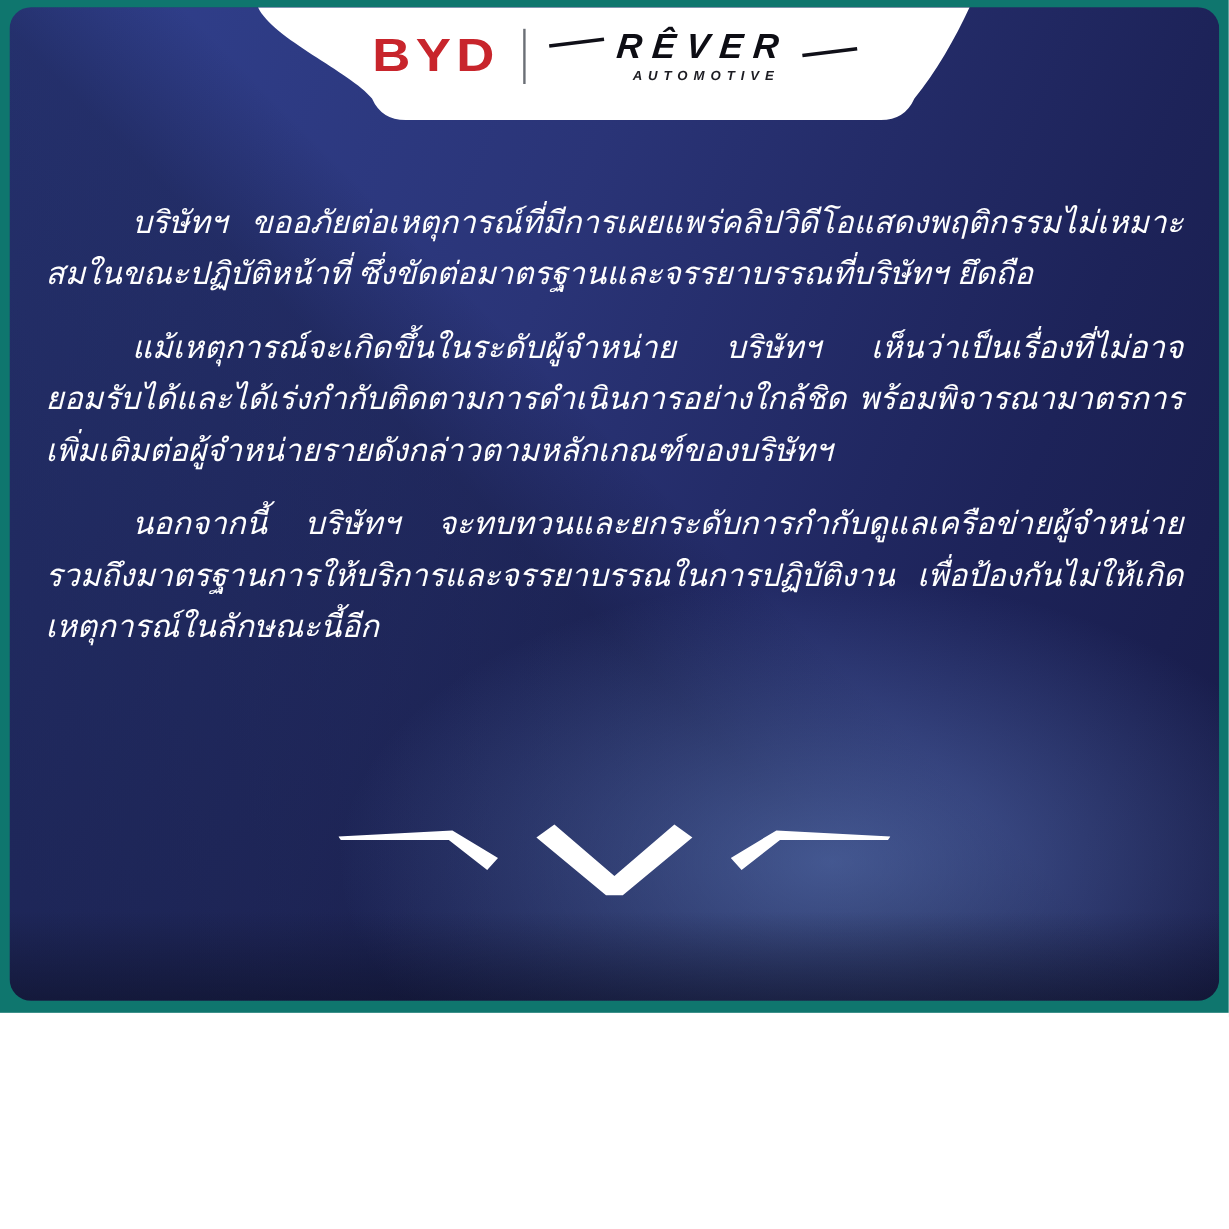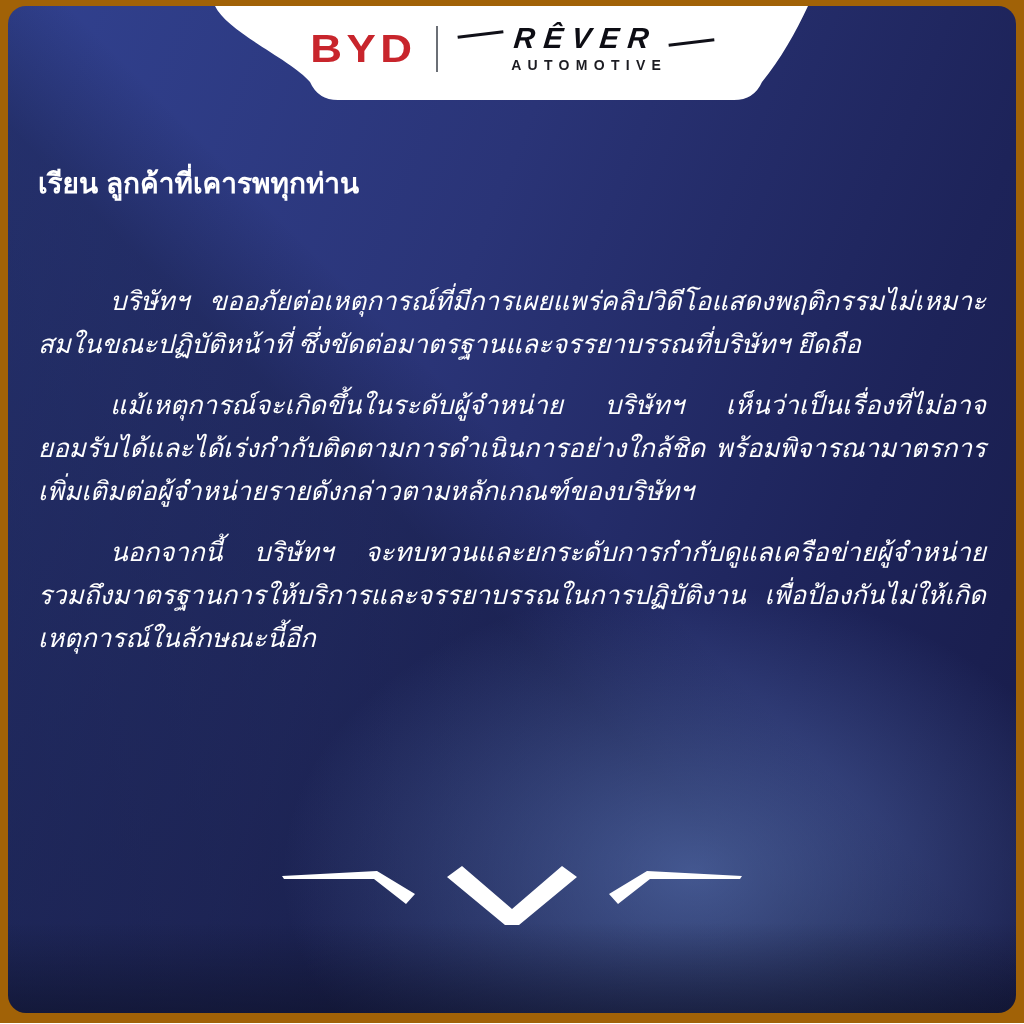--- a/index.html
+++ b/index.html
@@ -7,22 +7,22 @@
     padding: 0;
     width: 1024px;
     height: 1024px;
     background: #ffffff;
     font-family: "Liberation Sans", "DejaVu Sans", sans-serif;
     overflow: hidden;
   }
   .page {
     position: relative;
     width: 1024px;
-    height: 1023px;
-    background: #a16207;
+    height: 844px;
+    background: #0f766e;
   }
   
   .card {
     position: absolute;
     left: 8px;
     right: 8px;
     top: 6px;
     bottom: 10px;
     border-radius: 18px;
     overflow: hidden;
@@ -87,25 +87,26 @@
     font-size: 29px;
     font-weight: 700;
     font-style: italic;
     letter-spacing: 0.30em;
     line-height: 1;
     transform: skewX(-6deg);
     white-space: nowrap;
   }
   .rever-subtext {
     color: #1c1c22;
-    font-size: 14px;
+    font-size: 11px;
     font-weight: 700;
     letter-spacing: 0.45em;
     margin-top: 4px;
     margin-left: 0.45em;
+    font-style: italic;
   }
   
   .content {
     position: absolute;
     left: 30px;
     right: 30px;
     top: 158px;
     color: #ffffff;
   }
   .salutation {
@@ -151,21 +152,20 @@
         <div class="rever-row">
           <span class="rever-dash left"></span>
           <span class="rever-wordmark">RÊVER</span>
           <span class="rever-dash right"></span>
         </div>
         <span class="rever-subtext">AUTOMOTIVE</span>
       </div>
     </div>
 
     <div class="content">
-      <p class="salutation">เรียน ลูกค้าที่เคารพทุกท่าน</p>
       <p class="body-paragraph">บริษัทฯ ขออภัยต่อเหตุการณ์ที่มีการเผยแพร่คลิปวิดีโอแสดงพฤติกรรมไม่เหมาะสมในขณะปฏิบัติหน้าที่ ซึ่งขัดต่อมาตรฐานและจรรยาบรรณที่บริษัทฯ ยึดถือ</p>
       <p class="body-paragraph">แม้เหตุการณ์จะเกิดขึ้นในระดับผู้จำหน่าย บริษัทฯ เห็นว่าเป็นเรื่องที่ไม่อาจยอมรับได้และได้เร่งกำกับติดตามการดำเนินการอย่างใกล้ชิด พร้อมพิจารณามาตรการเพิ่มเติมต่อผู้จำหน่ายรายดังกล่าวตามหลักเกณฑ์ของบริษัทฯ</p>
       <p class="body-paragraph">นอกจากนี้ บริษัทฯ จะทบทวนและยกระดับการกำกับดูแลเครือข่ายผู้จำหน่าย รวมถึงมาตรฐานการให้บริการและจรรยาบรรณในการปฏิบัติงาน เพื่อป้องกันไม่ให้เกิดเหตุการณ์ในลักษณะนี้อีก</p>
     </div>
 
     <svg class="emblem-svg" width="460" height="70" viewBox="0 0 460 70">
       <polygon points="0,13 95,8 133,31 124,41 92,16 2,16" fill="#ffffff"></polygon>
       <polygon points="165,14 180,3 230,46 280,3 295,14 237,62 223,62" fill="#ffffff"></polygon>
       <polygon points="460,13 365,8 327,31 336,41 368,16 458,16" fill="#ffffff"></polygon>
     </svg>

